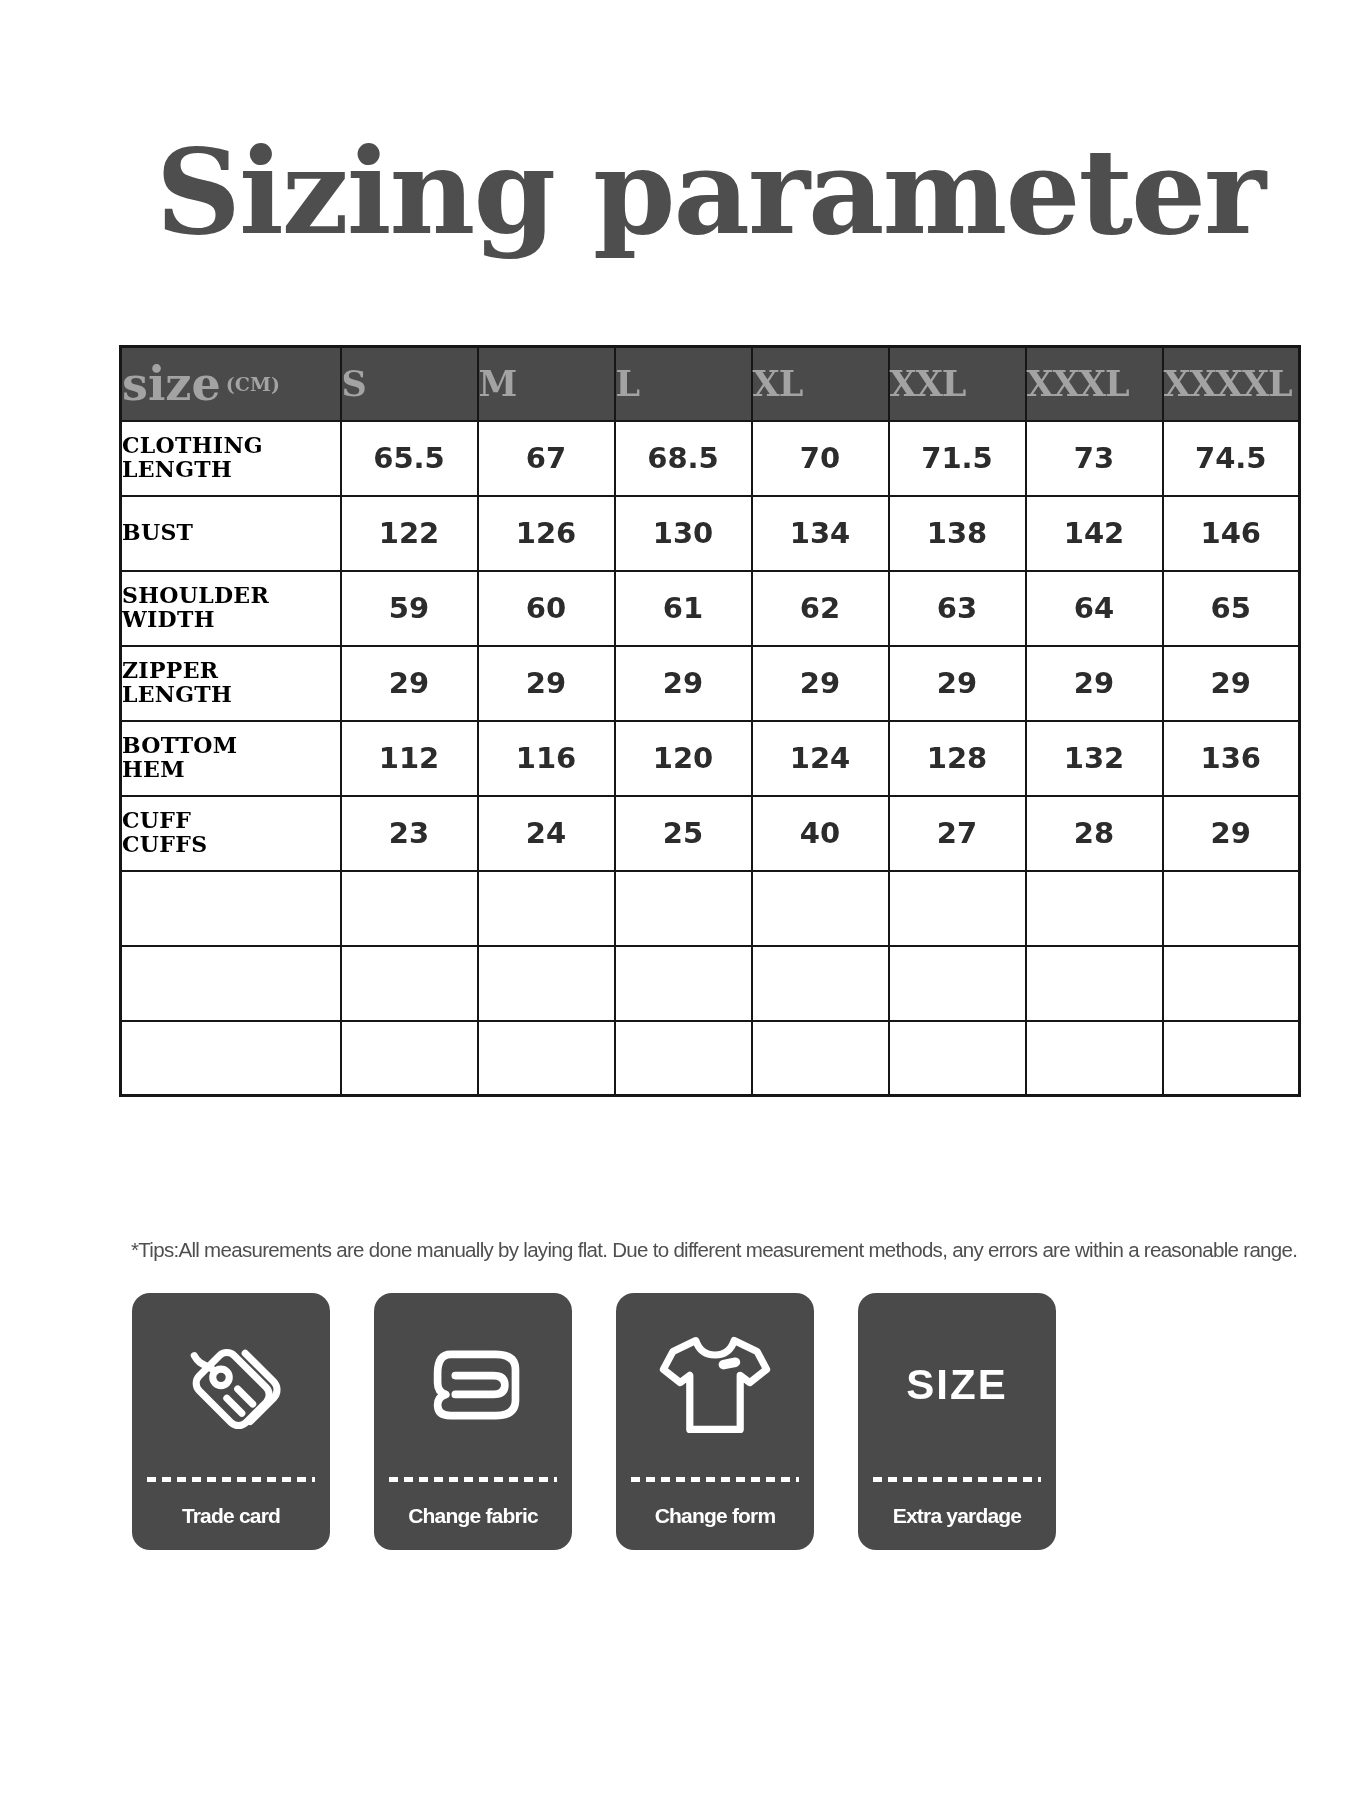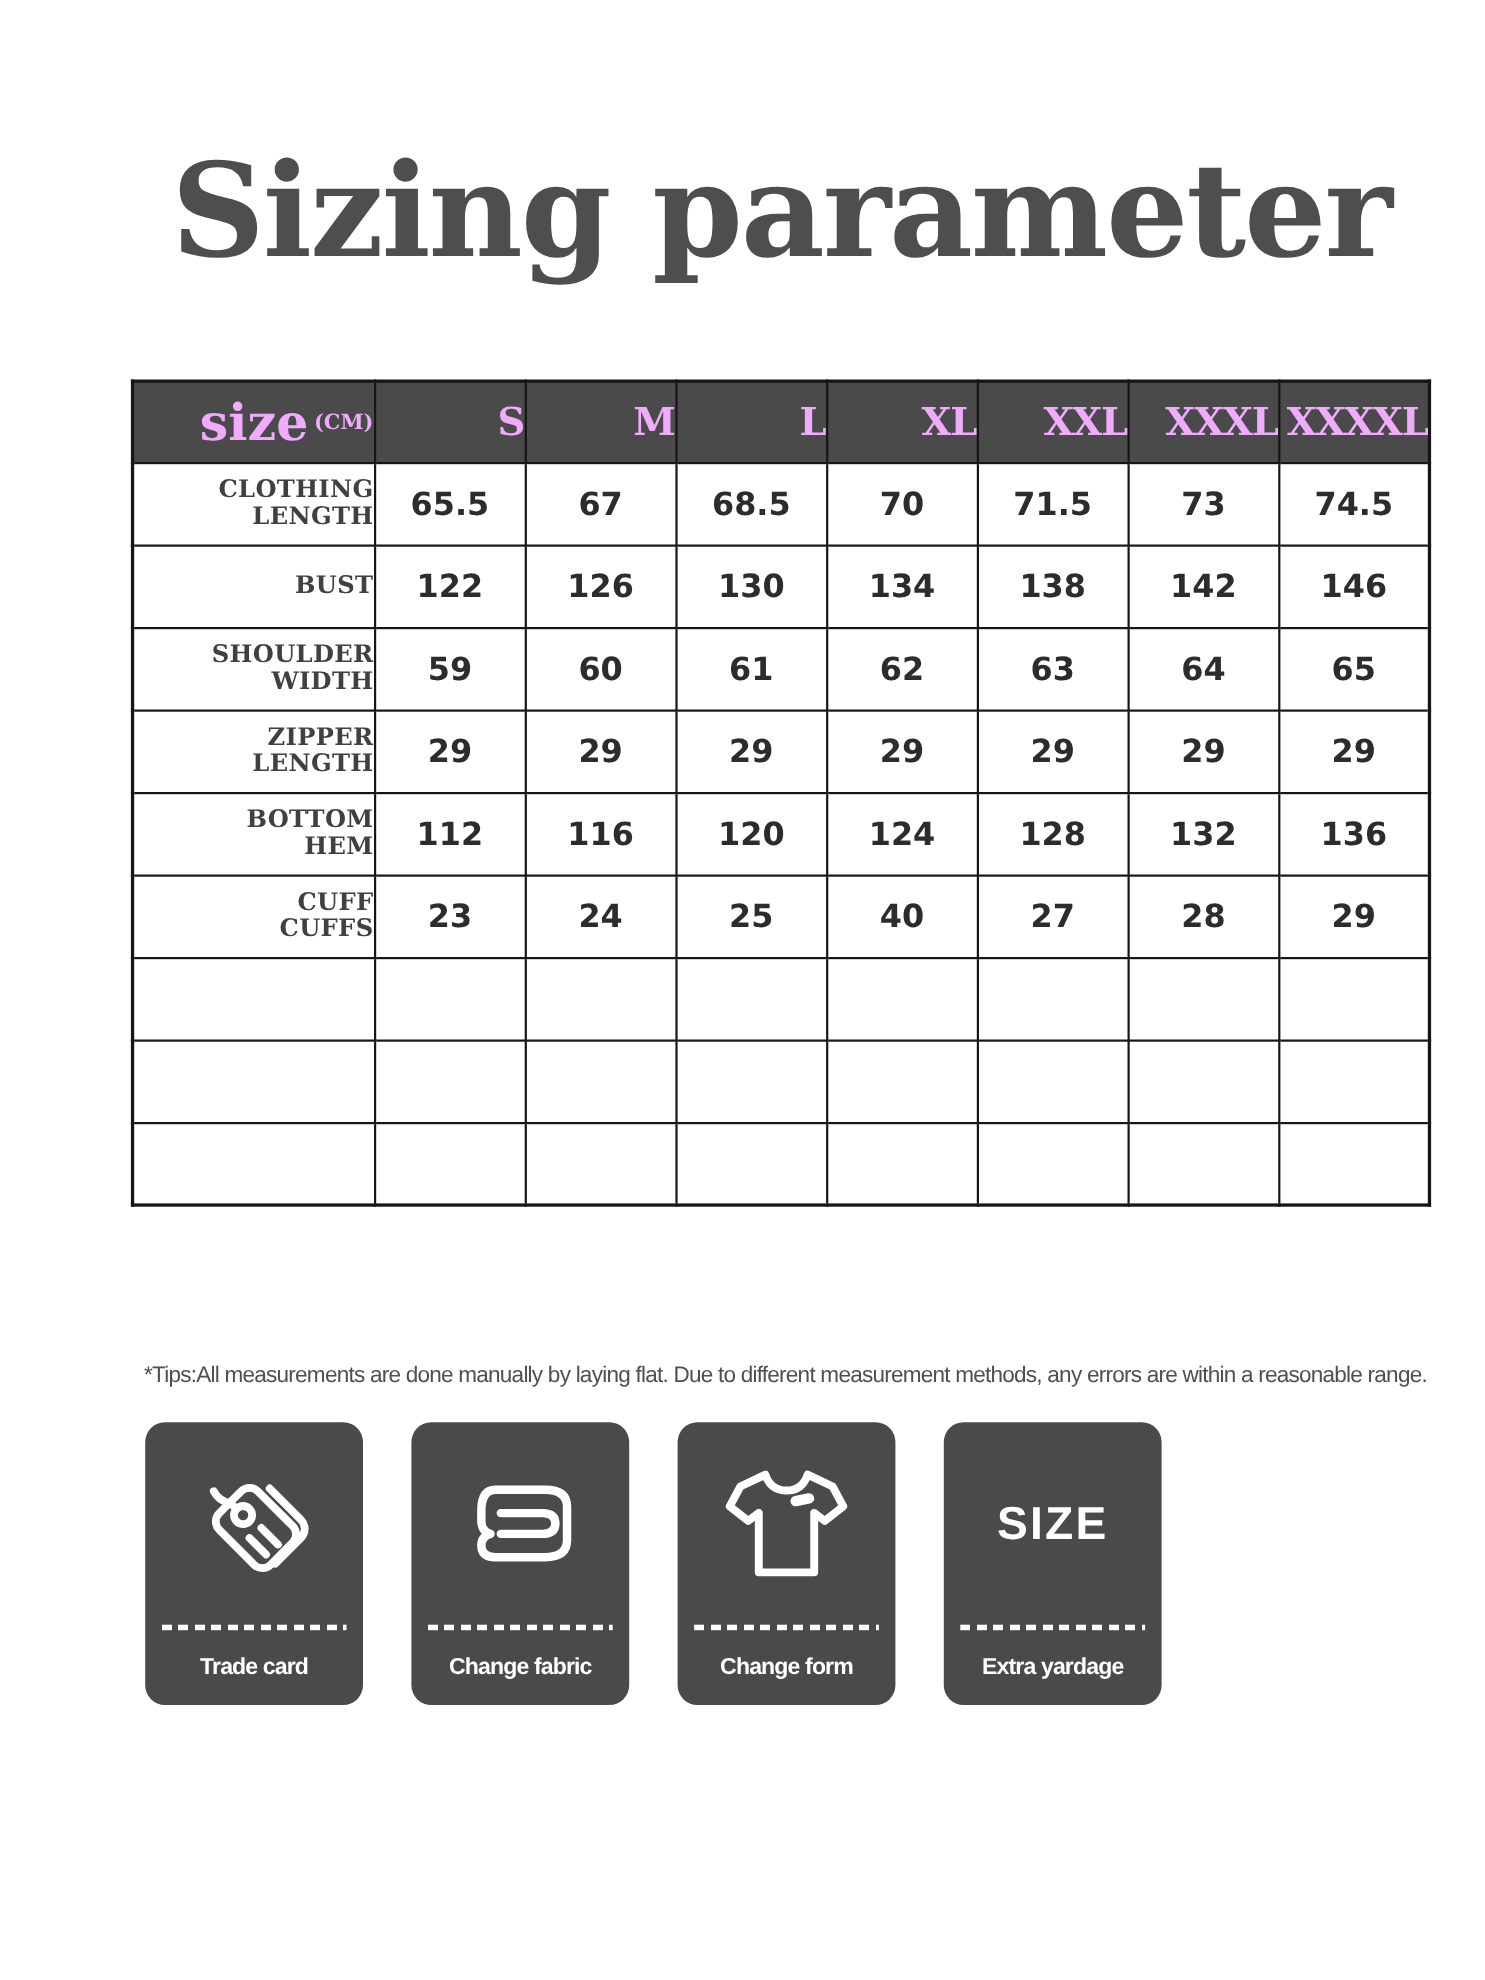--- a/index.html
+++ b/index.html
@@ -11,27 +11,27 @@
          font-family:"DejaVu Serif","Liberation Serif",serif;font-weight:bold;
          font-size:118px;letter-spacing:-2px;color:#4e4e4e;line-height:1.25;}
 
   
   .size-table{position:absolute;left:84px;top:345px;width:1182px;
               border-collapse:collapse;table-layout:fixed;
               border:3px solid #161616;}
   .size-table th,.size-table td{border:2px solid #161616;padding:0;}
   .size-table thead tr{height:74px;}
   .size-table tbody tr{height:75px;}
-  .header-cell{background:#4a4a4a;color:#f0abfc;text-align:right;vertical-align:middle;
+  .header-cell{background:#4a4a4a;color:#a3a3a3;text-align:left;vertical-align:middle;
                font-family:"DejaVu Serif","Liberation Serif",serif;font-weight:bold;}
   .col-head{font-size:35px;letter-spacing:-1px;}
   .size-cell .size-word{font-size:46px;letter-spacing:0px;vertical-align:middle;}
   .size-cell .size-unit{font-size:19px;margin-left:5px;vertical-align:middle;}
   .row-label{font-family:"DejaVu Serif","Liberation Serif",serif;font-weight:bold;
-             font-size:22px;color:#404040;text-align:right;vertical-align:middle;
+             font-size:22px;color:#000000;text-align:left;vertical-align:middle;
              padding-left:13px;line-height:1.08;letter-spacing:0.3px;}
   .cell-value{text-align:center;vertical-align:middle;font-family:"DejaVu Sans","Liberation Sans",sans-serif;
               font-weight:bold;font-size:29px;color:#2c2c2c;}
 
   
   .tips{position:absolute;left:96px;top:1238px;width:1200px;white-space:nowrap;
         font-weight:normal;font-size:20.5px;letter-spacing:-0.7px;color:#4f4f4f;}
 
   
   .cards{position:absolute;left:97px;top:1293px;display:flex;gap:44px;}

